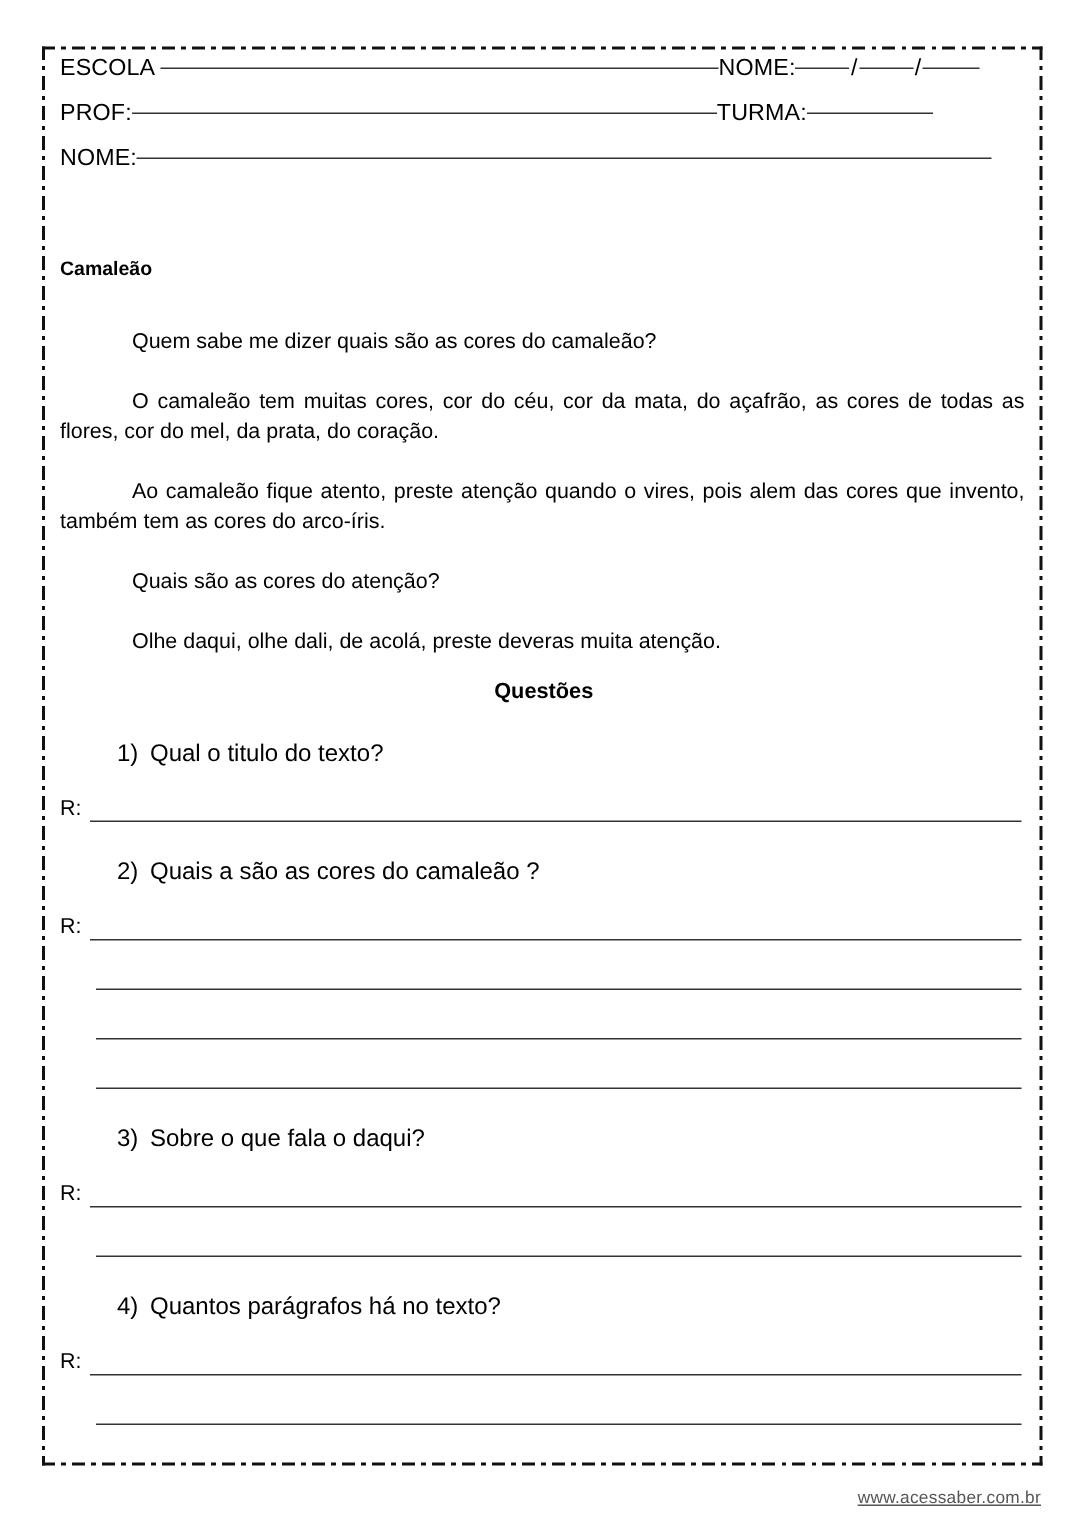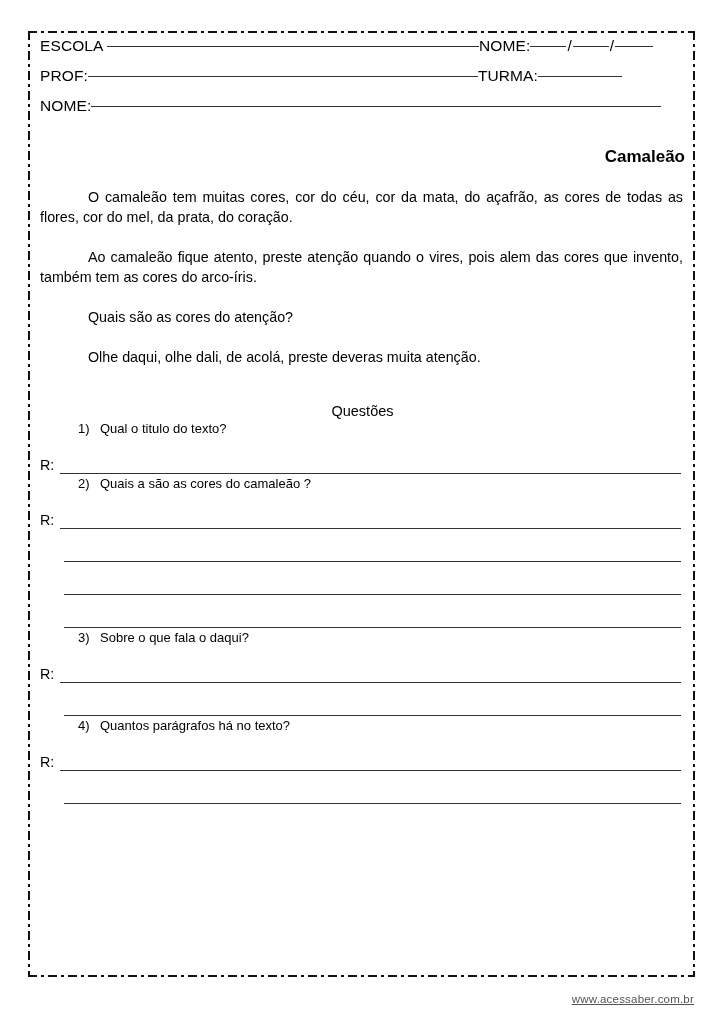--- a/index.html
+++ b/index.html
@@ -95,47 +95,48 @@
   .rule-data1   { width: 36px; }
   .rule-data2   { width: 36px; }
   .rule-data3   { width: 38px; }
   .rule-prof    { width: 390px; }
   .rule-turma   { width: 84px; }
   .rule-nome    { width: 570px; }
   .slash { padding: 0 1px; }
 
   
   .story-title {
-    text-align: right;
+    text-align: left;
     font-weight: bold;
-    font-size: 17px;
-    margin-top: 26px;
+    font-size: 13px;
+    margin-top: 50px;
   }
   .para {
     font-size: 14.3px;
     line-height: 20px;
     text-align: justify;
     margin-top: 20px;
     padding-right: 2px;
   }
   .para.indent { text-indent: 48px; }
   .para.first { margin-top: 32px; }
 
   
   .sec-title {
     text-align: center;
-    font-weight: normal;
+    font-weight: bold;
     font-size: 14.5px;
-    margin-top: 36px;
+    margin-top: 15px;
   }
   .q-block { margin-top: 0; }
   .q-text {
-    font-size: 13px;
+    font-size: 16px;
     line-height: 20px;
     padding-left: 38px;
+    margin-top: 24px;
   }
   .q-num { display: inline-block; width: 22px; }
   .answer-row {
     display: flex;
     align-items: flex-end;
     margin-top: 17px;
     font-size: 14.3px;
     line-height: 18px;
   }
   .answer-row .r-lbl {
@@ -190,20 +191,21 @@
     <div class="hdr-row">
       <span class="lbl">PROF:</span><span class="rule rule-prof"></span><span class="lbl">TURMA:</span><span class="rule rule-turma"></span>
     </div>
 
     <div class="hdr-row">
       <span class="lbl">NOME:</span><span class="rule rule-nome"></span>
     </div>
 
     <div class="story-title">Camaleão</div>
 
+    <div class="para indent first">Quem sabe me dizer quais são as cores do camaleão?</div>
     <div class="para indent">O camaleão tem muitas cores, cor do céu, cor da mata, do açafrão, as cores de todas as flores, cor do mel, da prata, do coração.</div>
     <div class="para indent">Ao camaleão fique atento, preste atenção quando o vires, pois alem das cores que invento, também tem as cores do arco-íris.</div>
     <div class="para indent">Quais são as cores do atenção?</div>
     <div class="para indent">Olhe daqui, olhe dali, de acolá, preste deveras muita atenção.</div>
 
     <div class="sec-title">Questões</div>
 
     <div class="q-block">
       <div class="q-text">
         <span class="q-num">1)</span><span>Qual o titulo do texto?</span>

